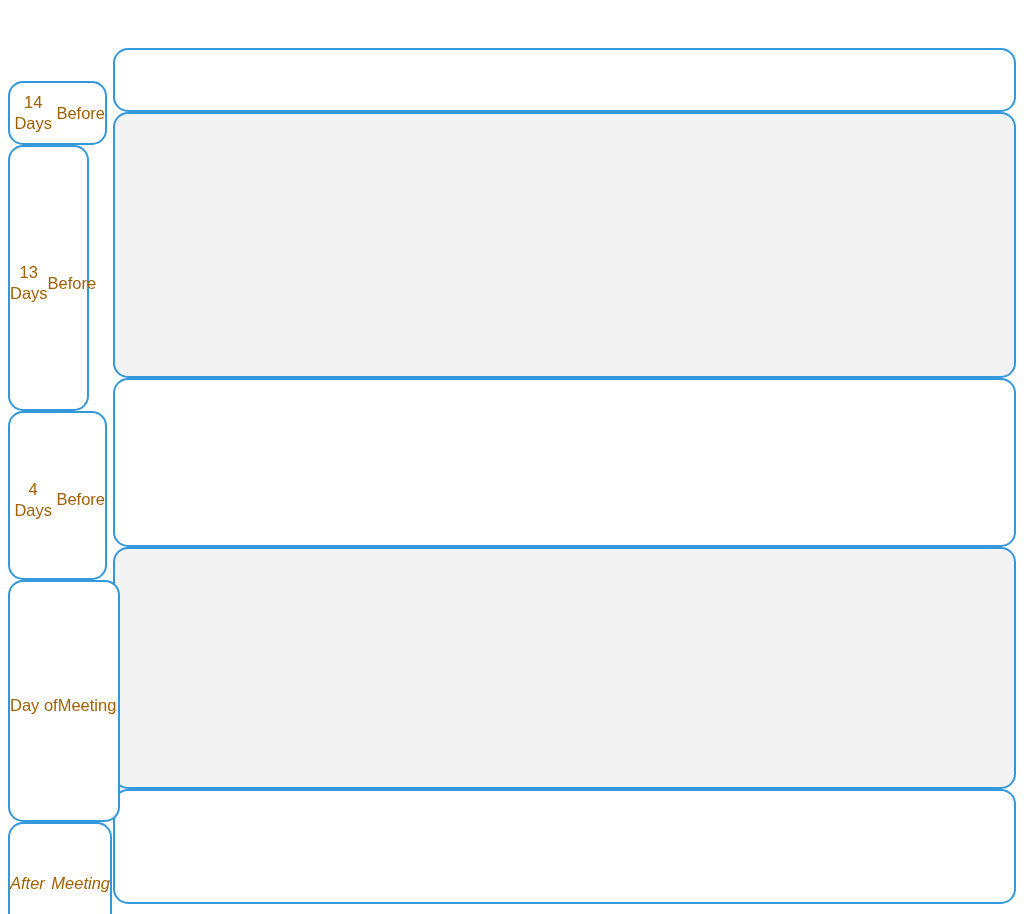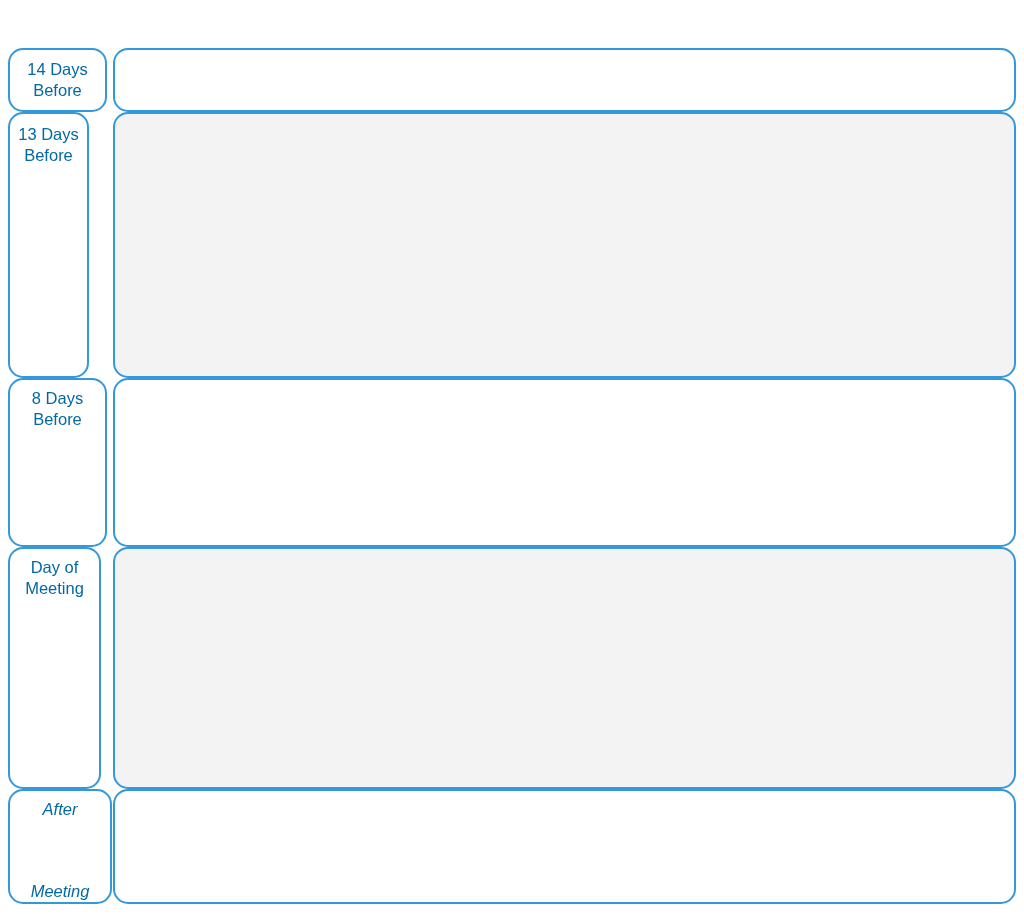--- a/index.html
+++ b/index.html
@@ -1,21 +1,21 @@
 <!DOCTYPE html>
 <html><head>
 <meta charset="utf-8">
 <title>Council Meeting Timeline</title>
 <style>
   html,body{margin:0;padding:0;background:#ffffff;}
   body{width:1024px;height:914px;overflow:hidden;font-family:"Liberation Sans",sans-serif;}
   #stage{position:relative;width:1024px;height:914px;background:#fff;}
   .lane-label{position:absolute;box-sizing:border-box;border:2.6px solid #3498DB;border-radius:15px;
-      background:#fff;display:flex;flex-direction:column;align-items:center;justify-content:center;
-      text-align:center;color:#0369a1;font-size:16.5px;line-height:21px;}
+      background:#fff;display:flex;flex-direction:row;align-items:center;justify-content:center;
+      text-align:center;color:#a16207;font-size:16.5px;line-height:21px;margin-top:33px;}
   .lane-label span{display:block;}
   .lane-body{position:absolute;box-sizing:border-box;border:2.6px solid #3498DB;border-radius:15px;}
 </style>
 </head>
 <body>
 
 <div id="stage">
 
   <div class="lane-body" style="left:113px;top:48px;width:903px;height:64px;background:#fff;"></div>
   <div class="lane-body" style="left:113px;top:112px;width:903px;height:266px;background:#F3F3F3;"></div>
@@ -25,24 +25,24 @@
 
   <div class="lane-label" style="left:8px;top:48px;width:99px;height:64px;">
     <span>14 Days</span>
     <span>Before</span>
   </div>
   <div class="lane-label" style="left:8px;top:112px;width:81px;height:266px;justify-content:flex-start;padding-top:10px;">
     <span>13 Days</span>
     <span>Before</span>
   </div>
   <div class="lane-label" style="left:8px;top:378px;width:99px;height:169px;justify-content:flex-start;padding-top:8px;">
-    <span>8 Days</span>
+    <span>4 Days</span>
     <span>Before</span>
   </div>
-  <div class="lane-label" style="left:8px;top:547px;width:93px;height:242px;justify-content:flex-start;padding-top:8px;">
+  <div class="lane-label" style="left:8px;top:547px;width:112px;height:242px;justify-content:flex-start;padding-top:8px;">
     <span>Day of</span>
     <span>Meeting</span>
   </div>
   <div class="lane-label" style="left:8px;top:789px;width:104px;height:115px;justify-content:space-between;padding-top:8px;font-style:italic;">
     <span>After</span>
     <span>Meeting</span>
   </div>
 
 </div>
 

